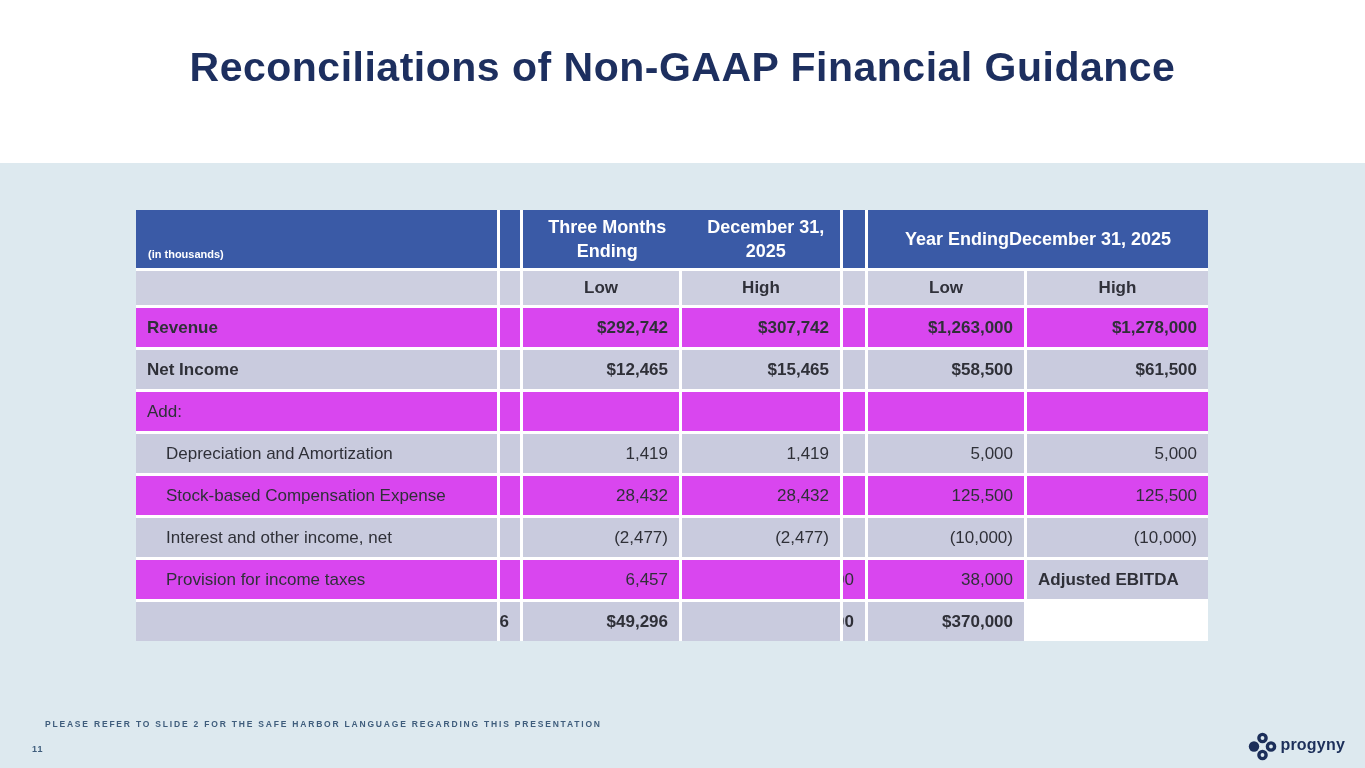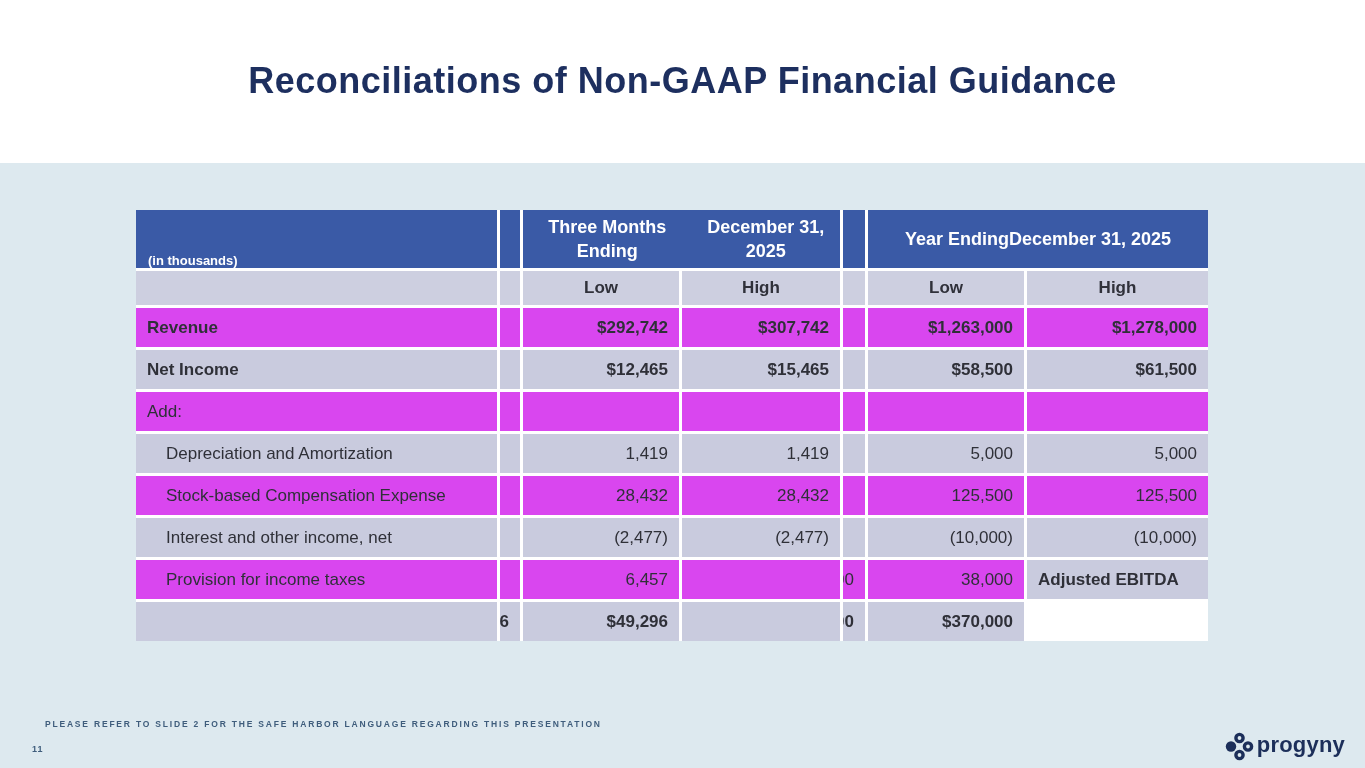--- a/index.html
+++ b/index.html
@@ -8,40 +8,40 @@
     background:#dde9ef;
     font-family:"Liberation Sans", sans-serif;
     -webkit-font-smoothing:antialiased;
   }
   
   .top-band{
     position:absolute;left:0;top:0;width:1365px;height:163px;
     background:#ffffff;
   }
   .slide-title{
-    position:absolute;left:0;top:60px;width:1365px;
+    position:absolute;left:0;top:44px;width:1365px;
     text-align:center;
-    font-size:36px;font-weight:600;letter-spacing:0.5px;
+    font-size:41px;font-weight:600;letter-spacing:0.5px;
     color:#1d2f5f;
     white-space:nowrap;
   }
   
   .fin-table{
     position:absolute;left:136px;top:210px;width:1072px;
     display:grid;
     grid-template-columns:361px 20px 156px 158px 22px 156px 181px;
     grid-auto-rows:39px;
     grid-template-rows:58px 34px;
     gap:3px;
     background:#ffffff;
     font-size:17px;color:#2f3038;
   }
   .cell{display:flex;align-items:center;overflow:hidden;}
   .hdr{background:#3a5aa6;color:#ffffff;font-weight:700;}
-  .hdr-corner{align-items:flex-end;padding:0 0 0 12px;font-size:13px;}
+  .hdr-corner{align-items:flex-end;padding:0 0 8px 12px;font-size:11px;}
   .hdr-group{flex-direction:row;justify-content:center;text-align:center;line-height:1.35;font-size:18px;}
   .sub{background:#cdcfe0;}
   .sub-hd{justify-content:center;font-weight:700;font-size:17px;color:#30313a;}
   .r-light{background:#d946ef;}
   .r-dark{background:#c9cbde;}
   .lbl{padding-left:11px;}
   .lbl.indent{padding-left:30px;}
   .val{justify-content:flex-end;padding-right:11px;}
   .bold{font-weight:700;}
   
@@ -52,21 +52,21 @@
   .footer-note{
     position:absolute;left:45px;top:719px;
     font-size:8.5px;font-weight:600;letter-spacing:1.8px;color:#3f5d7c;
   }
   .logo{
     position:absolute;right:20px;top:731px;
     display:flex;align-items:center;gap:3px;
   }
   .logo-mark{width:30px;height:30px;display:block;}
   .logo-text{
-    font-size:22px;font-weight:600;color:#1c2f5a;letter-spacing:0.2px;
+    font-size:16px;font-weight:600;color:#1c2f5a;letter-spacing:0.2px;
     line-height:1;padding-bottom:2px;
   }
 </style>
 </head>
 <body>
 
 <div class="top-band"></div>
 <div class="slide-title">Reconciliations of Non-GAAP Financial Guidance</div>
 
 <div class="fin-table">

